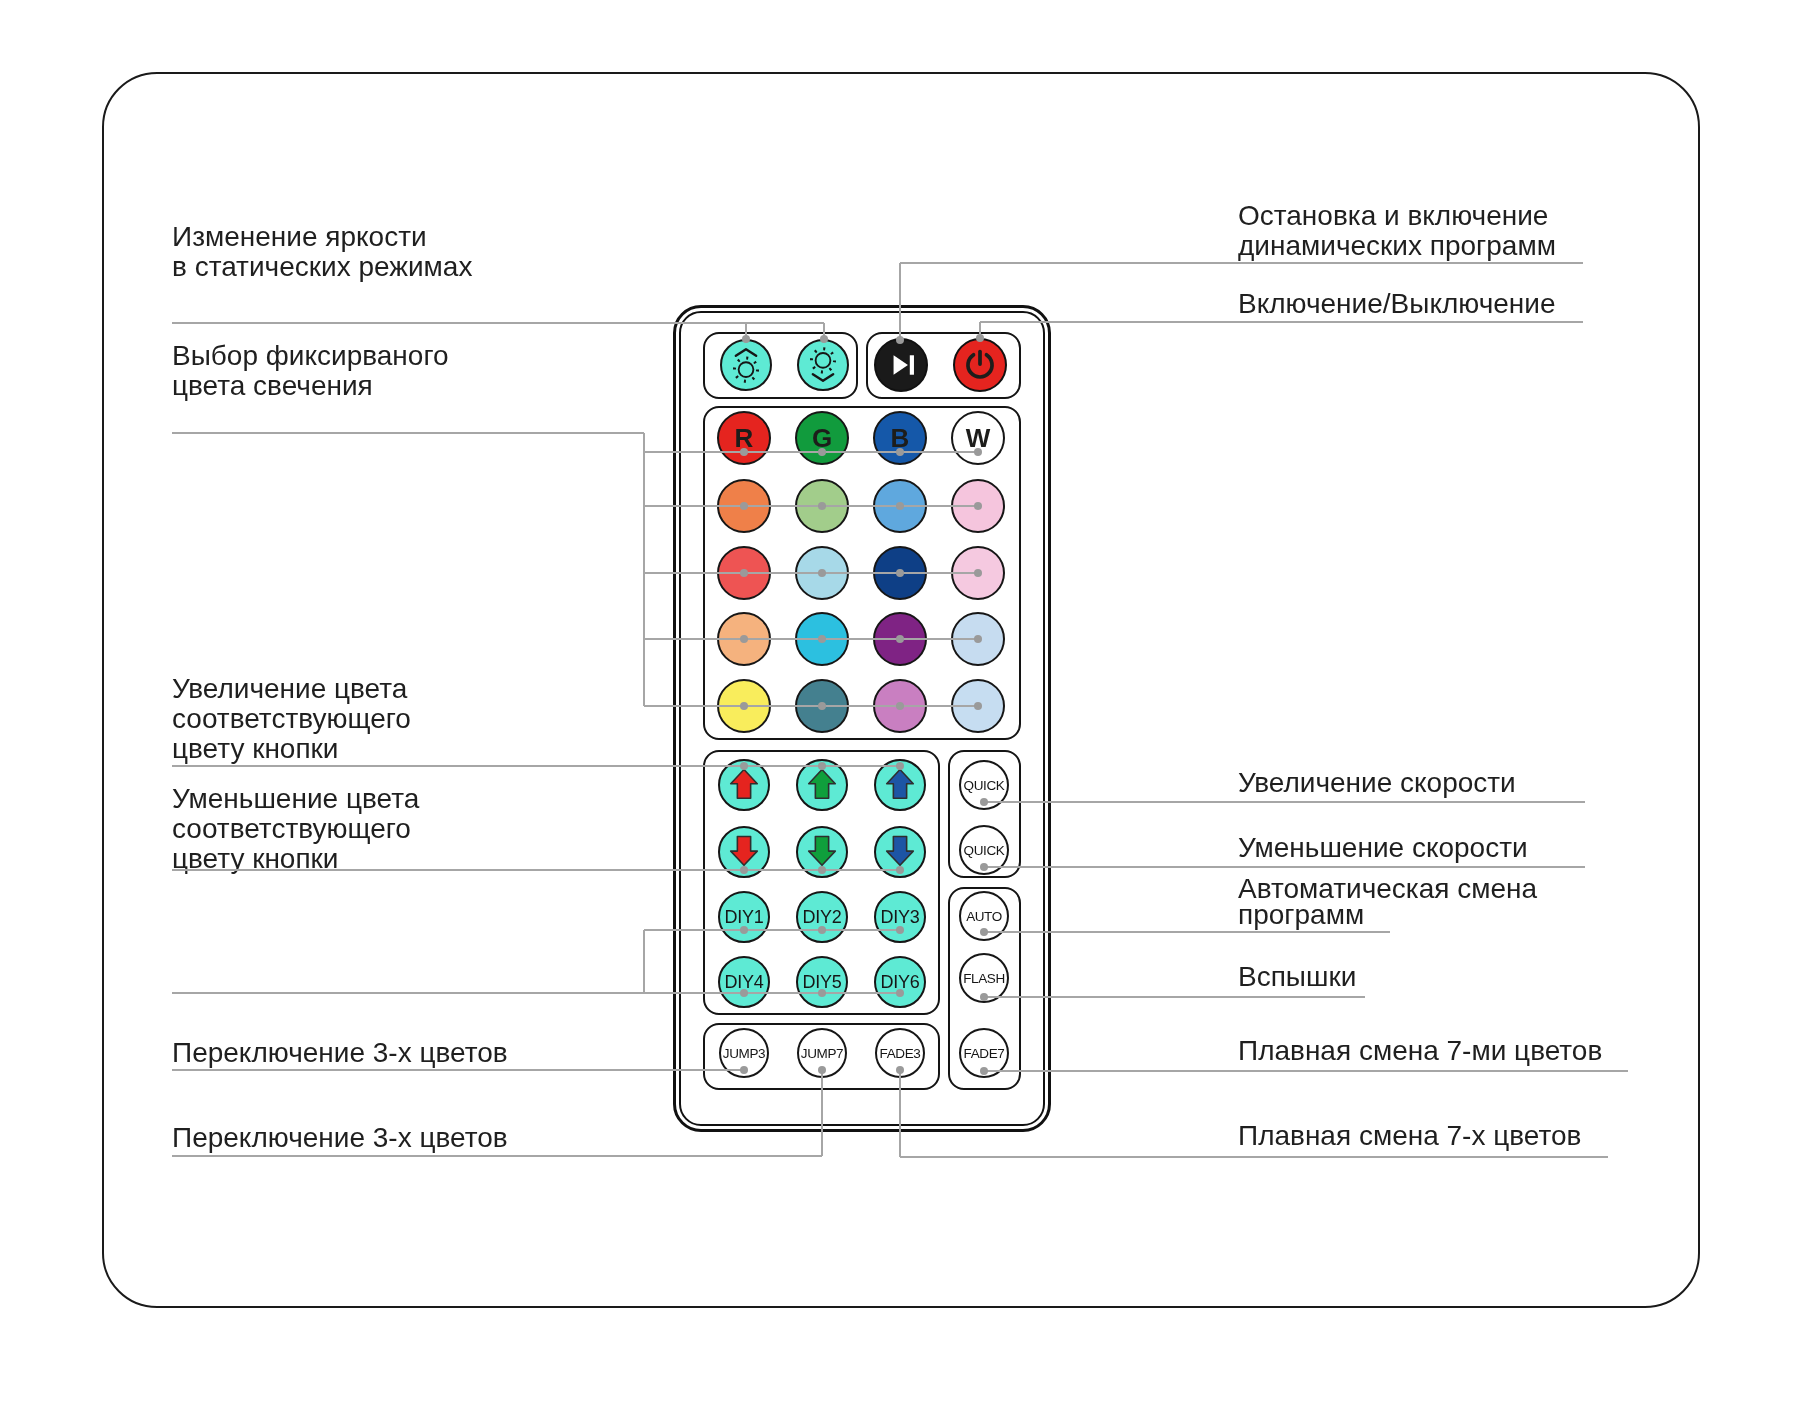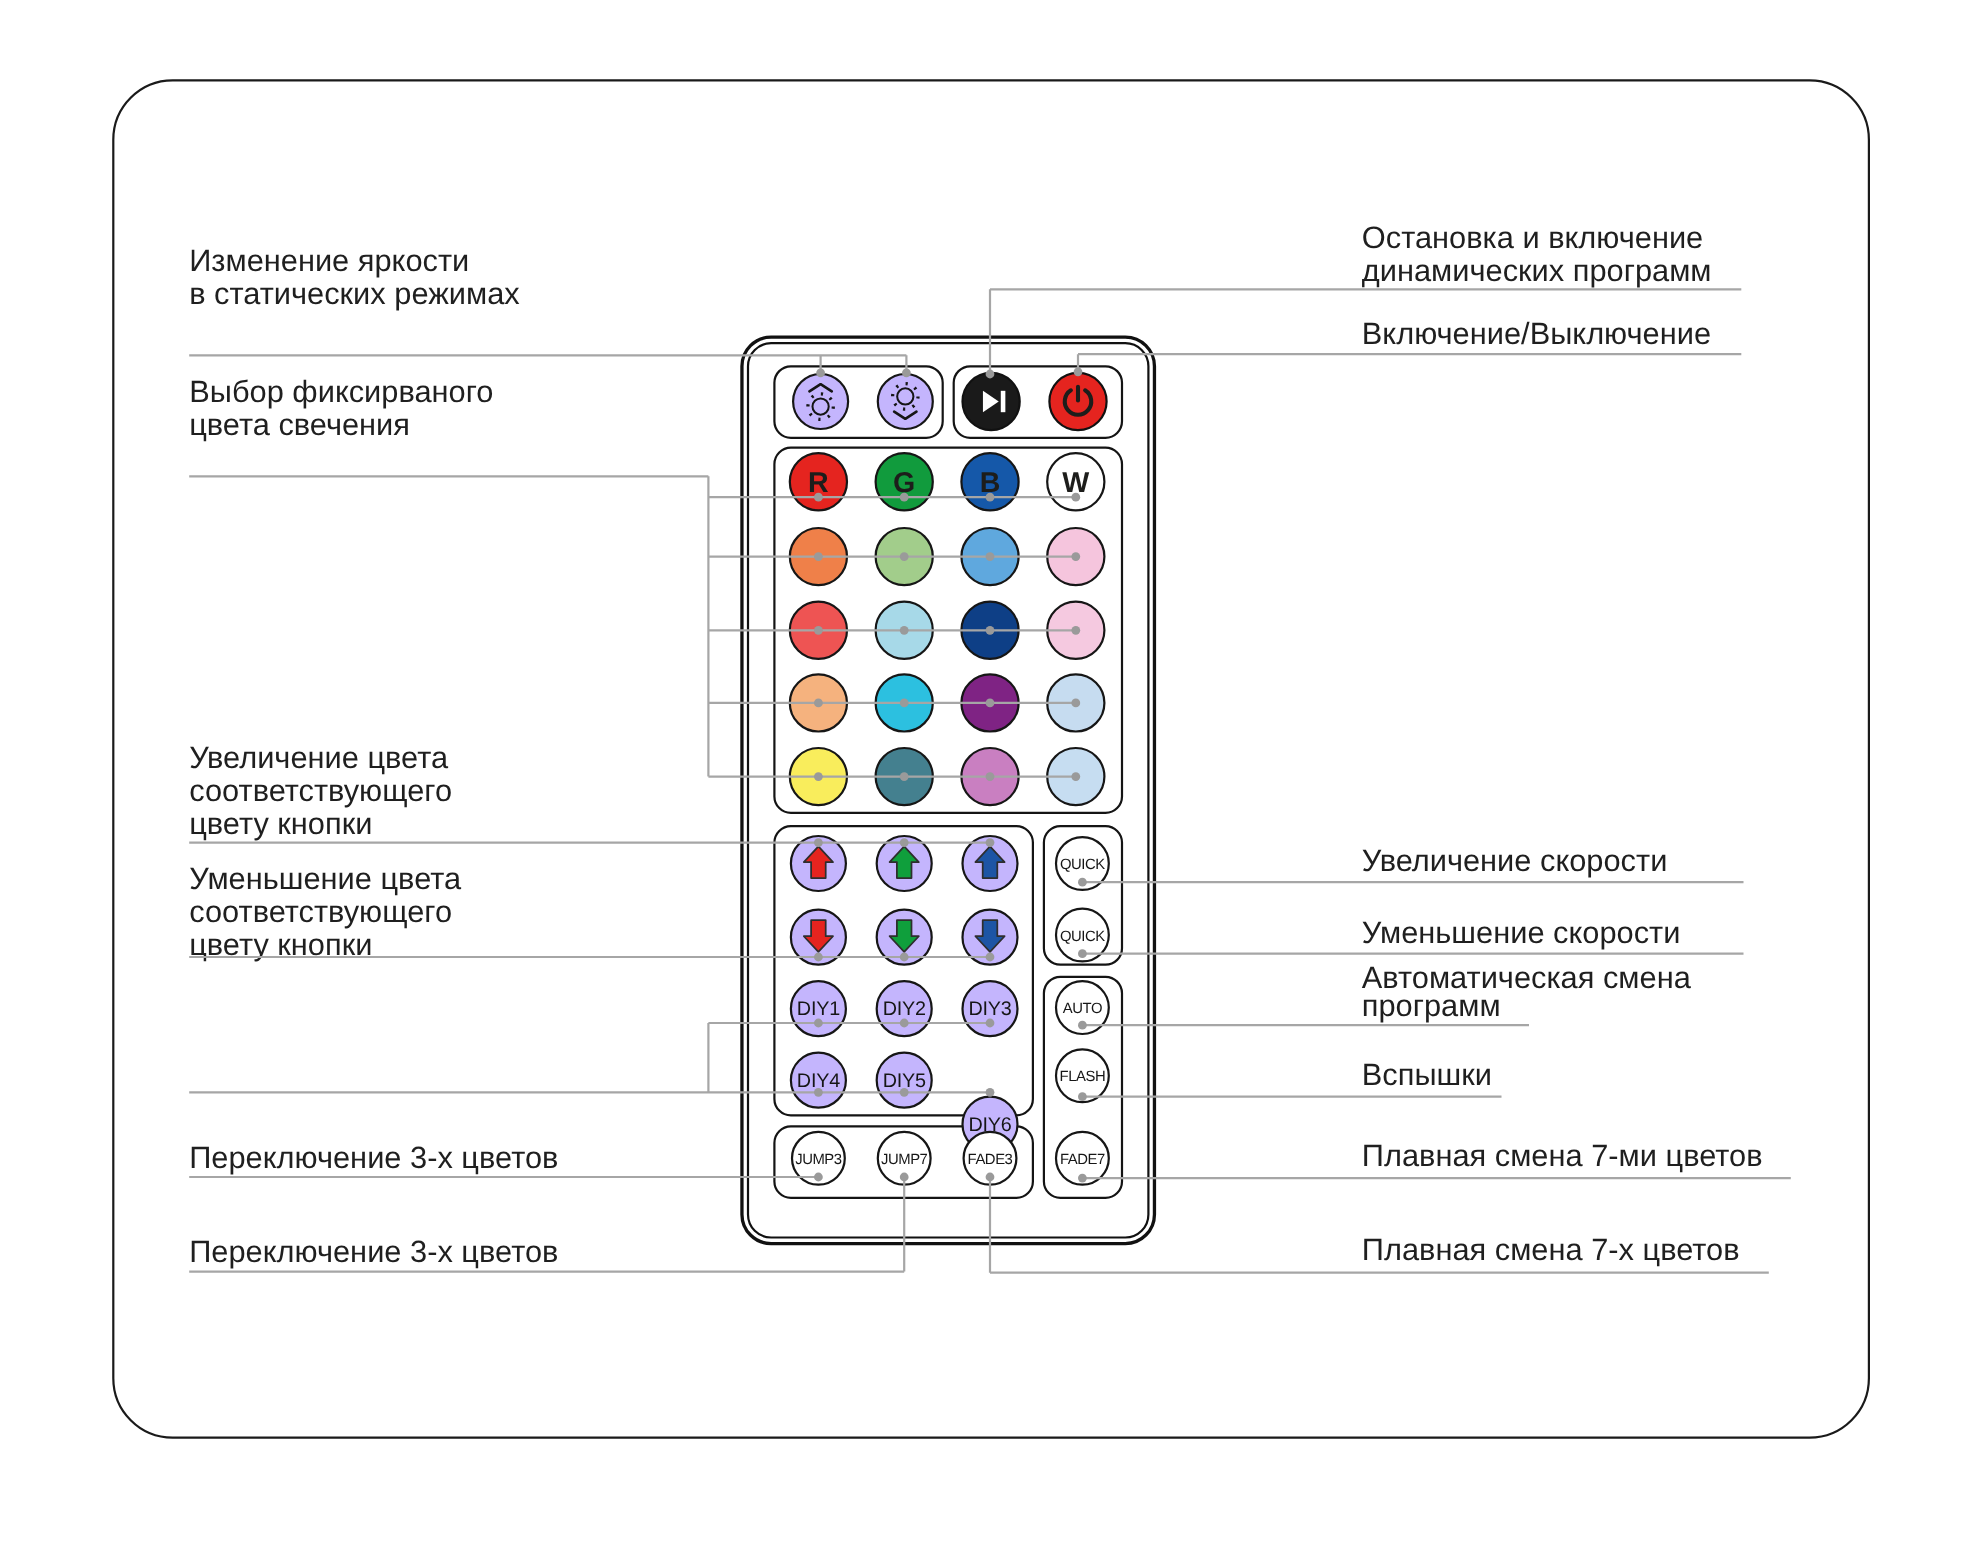--- a/index.html
+++ b/index.html
@@ -8,21 +8,21 @@
   .page-border{position:absolute;left:102px;top:72px;width:1598px;height:1236px;
                border:2.5px solid #1a1a1a;border-radius:55px;box-sizing:border-box;}
   .remote{position:absolute;left:673px;top:305px;width:378px;height:827px;
           border:3.5px solid #111;border-radius:28px;box-sizing:border-box;background:#fff;}
   .remote-inner{position:absolute;left:3px;top:3px;right:3px;bottom:3px;
           border:2px solid #111;border-radius:22px;}
   .grp{position:absolute;border:2.2px solid #141414;border-radius:16px;box-sizing:border-box;background:#fff;}
   .btn{position:absolute;border-radius:50%;box-sizing:border-box;display:flex;
        align-items:center;justify-content:center;}
   .cg{width:54px;height:54px;border:2px solid #161616;}
-  .ob{width:52px;height:52px;border:2px solid #161616;background:#c4b5fd;}
+  .ob{width:52px;height:52px;border:2px solid #161616;background:#5eead4;}
   .sb{width:50px;height:50px;border:2px solid #161616;background:#fff;
       font-size:13.5px;letter-spacing:-0.4px;color:#161616;white-space:nowrap;}
   .dy{font-size:18px;letter-spacing:-0.2px;color:#161616;}
   .letter{font-size:26px;font-weight:bold;color:#1d1d1b;}
   .lab{position:absolute;font-size:28px;line-height:30px;color:#1f1f1f;white-space:pre-line;}
   svg.callouts{position:absolute;left:0;top:0;pointer-events:none;}
   svg.callouts path{stroke:#a6a6a6;stroke-width:2;fill:none;}
   svg.callouts circle{fill:#9a9a9a;stroke:none;}
   .icon svg{display:block;}
 </style>
@@ -154,21 +154,21 @@
           <path d="M26 41 L11 25 L18.5 25 L18.5 8.5 L33.5 8.5 L33.5 25 L41 25 Z" stroke="#2e2e2e" stroke-width="1.8" stroke-linejoin="round" fill="#1d55a5"></path>
         </svg>
     </span>
     </div>
 
   <div class="btn ob dy" style="left:718px;top:891px;">DIY1</div>
   <div class="btn ob dy" style="left:796px;top:891px;">DIY2</div>
   <div class="btn ob dy" style="left:874px;top:891px;">DIY3</div>
   <div class="btn ob dy" style="left:718px;top:956px;">DIY4</div>
   <div class="btn ob dy" style="left:796px;top:956px;">DIY5</div>
-  <div class="btn ob dy" style="left:874px;top:996px;">DIY6</div>
+  <div class="btn ob dy" style="left:874px;top:956px;">DIY6</div>
 
   <div class="btn sb" style="left:959px;top:760px;">QUICK</div>
   <div class="btn sb" style="left:959px;top:825px;">QUICK</div>
   <div class="btn sb" style="left:959px;top:891px;">AUTO</div>
   <div class="btn sb" style="left:959px;top:953px;text-align:right;">FLASH</div>
   <div class="btn sb" style="left:959px;top:1028px;">FADE7</div>
 
   <div class="btn sb" style="left:719px;top:1028px;">JUMP3</div>
   <div class="btn sb" style="left:797px;top:1028px;">JUMP7</div>
   <div class="btn sb" style="left:875px;top:1028px;">FADE3</div>

